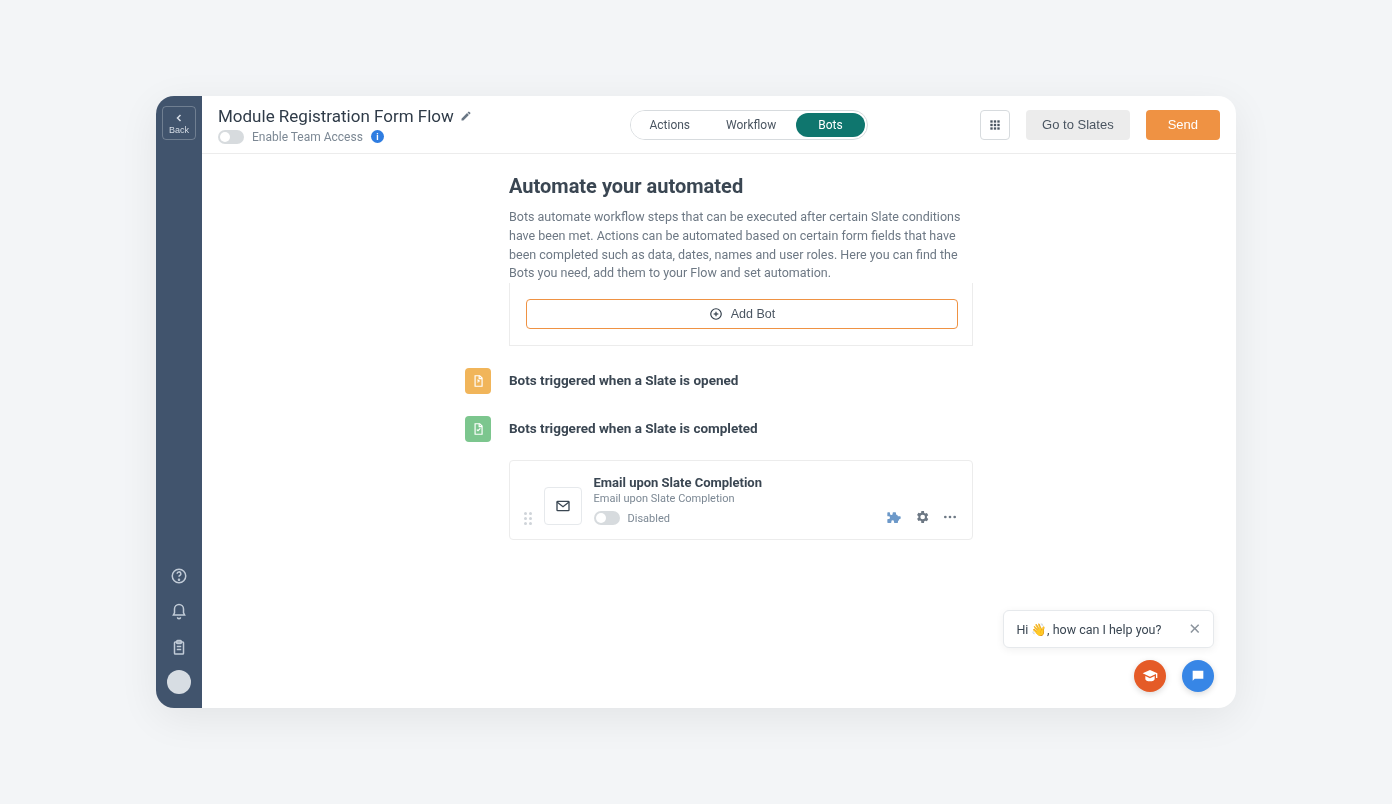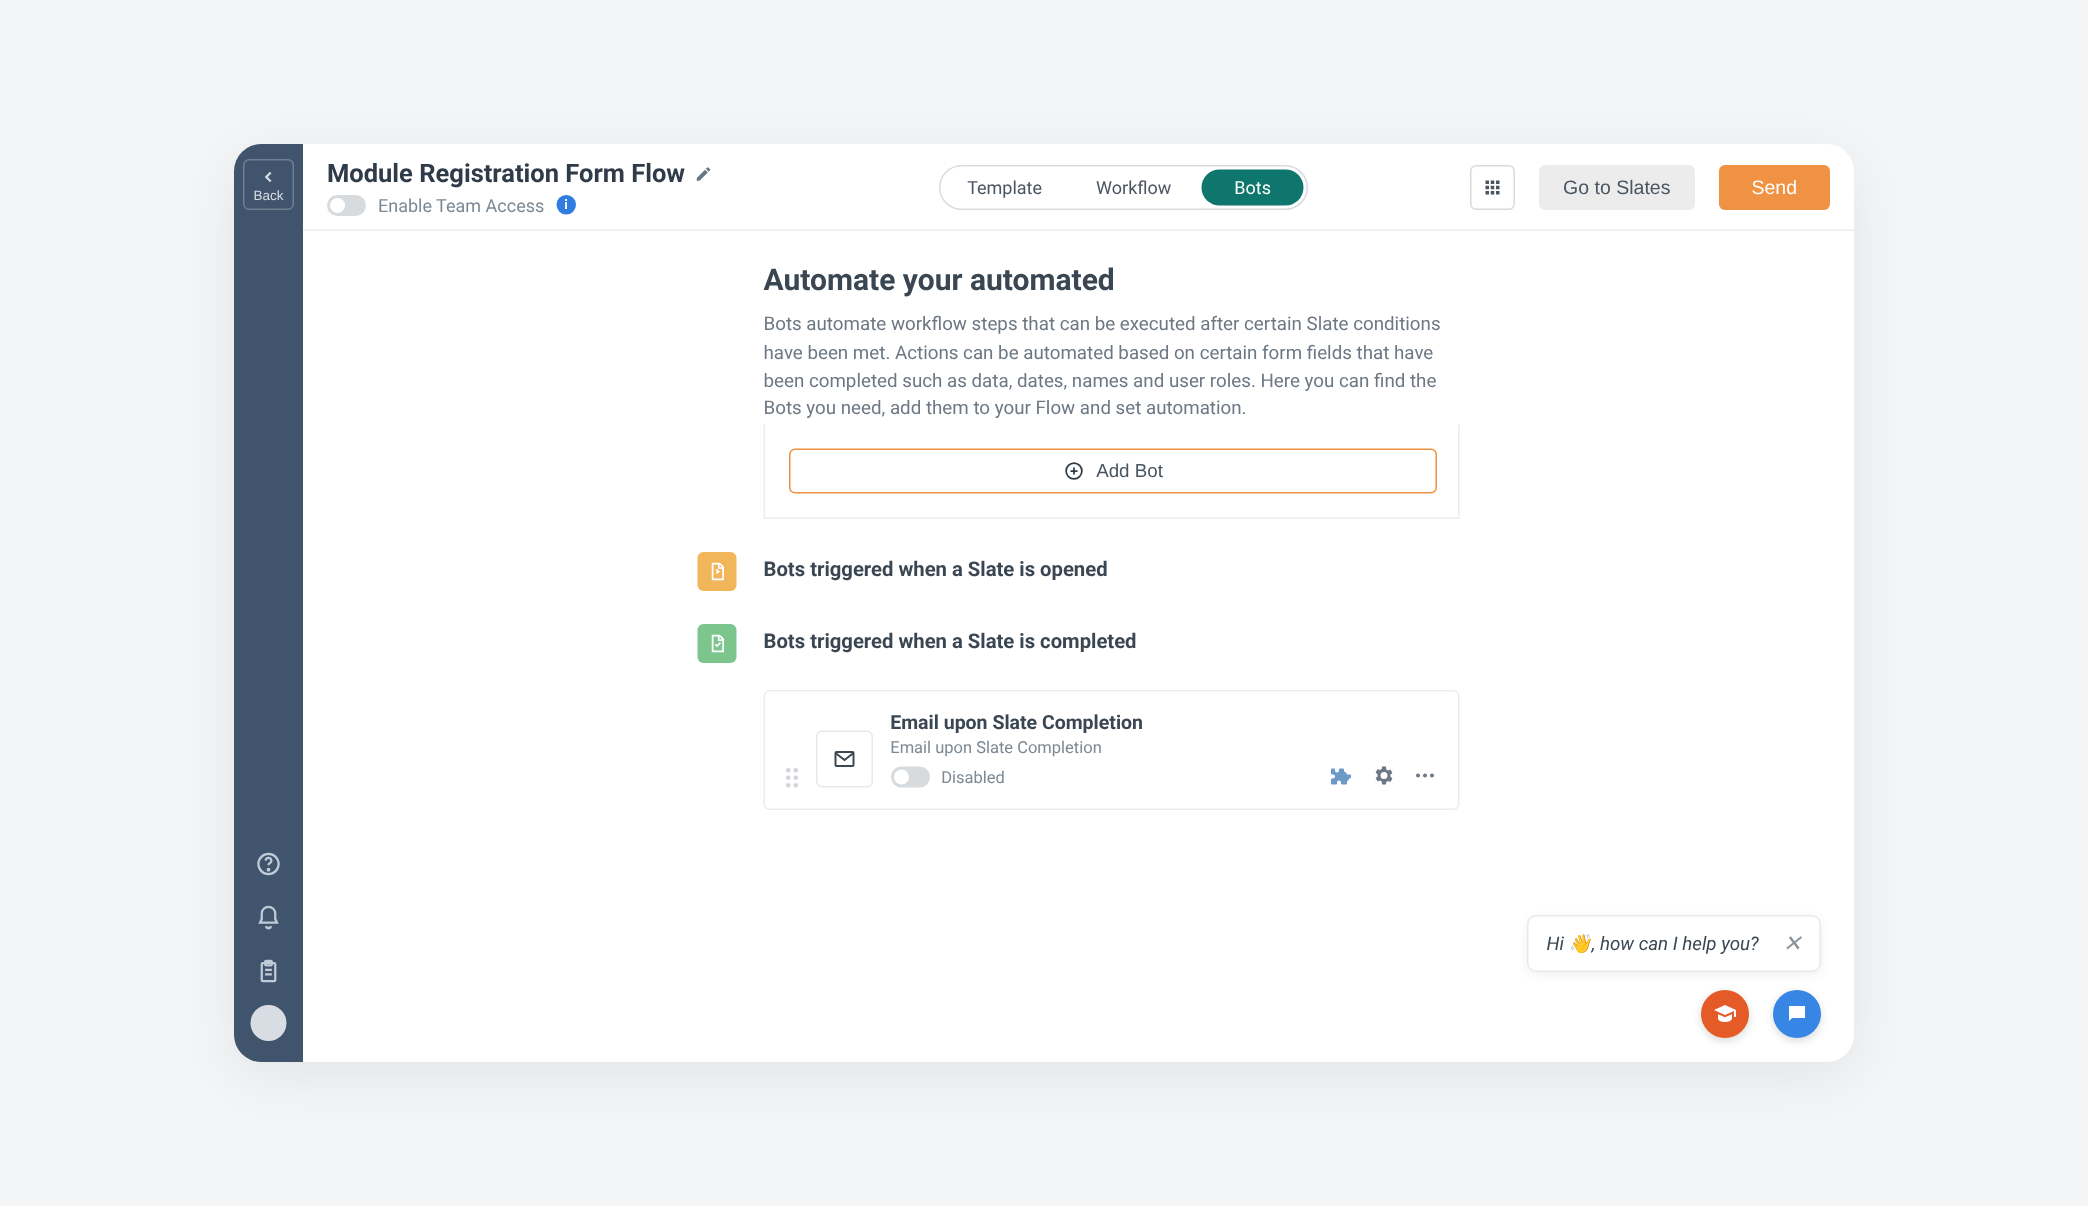--- a/index.html
+++ b/index.html
@@ -75,21 +75,21 @@
   .topbar {
     height: 58px;
     border-bottom: 1px solid #ececec;
     display: flex;
     align-items: center;
     padding: 0 16px;
     gap: 16px;
   }
   .title-wrap { display: flex; flex-direction: column; gap: 4px; min-width: 300px;}
   .title-row { display: flex; align-items: center; gap: 6px; }
-  .page-title { font-size: 17px; font-weight: 700; color: #2f3b48; }
+  .page-title { font-size: 17px; font-weight: 400; color: #2f3b48; }
   .title-row svg { width: 12px; height: 12px; color: #6a7785; }
   .team-row { display: flex; align-items: center; gap: 8px; font-size: 12px; color: #7c8894; }
   .toggle-mini {
     width: 26px; height: 14px; border-radius: 7px; background: #d7dbde; position: relative;
   }
   .toggle-mini::after {
     content:""; width:10px; height:10px; border-radius:50%; background:#fff;
     position:absolute; top:2px; left:2px;
   }
   .info-icon { width:13px; height:13px; border-radius:50%; background:#2f7de1; color:#fff;
@@ -175,21 +175,21 @@
   .bot-toggle::after { content:""; width:10px; height:10px; border-radius:50%; background:#fff; position:absolute; top:2px; left:2px;}
   .bot-status { font-size:11px; color:#7c8894; }
   .bot-actions { display:flex; gap:12px; align-items:center; padding-top:10px; }
   .bot-actions .ico { width:16px; height:16px; color:#6d7884; cursor:pointer; }
   .bot-actions .ico.puzzle { color:#6d99c9; }
   .bot-actions svg { width:16px; height:16px; }
   
   .chat-bubble {
     position:absolute; right:22px; bottom:60px; background:#fff; border:1px solid #e6e9ec;
     border-radius:6px; padding:9px 12px; font-size:12.5px; color:#3a4652;
-    box-shadow:0 2px 8px rgba(0,0,0,0.06); display:flex; align-items:center; gap:10px;font-style:italic;
+    box-shadow:0 2px 8px rgba(0,0,0,0.06); display:flex; align-items:center; gap:21px;
   }
   .chat-bubble .close { cursor:pointer; color:#8c949d; font-size:15px; padding-left:6px;}
   .fab {
     position:absolute; width:32px; height:32px; border-radius:50%; display:flex;
     align-items:center; justify-content:center; color:#fff; cursor:pointer;
     box-shadow:0 2px 6px rgba(0,0,0,0.15);
   }
   .fab.orange { background:#e55b27; right:70px; bottom:16px;}
   .fab.blue { background:#3786e6; right:22px; bottom:16px;}
   .fab svg { width:16px; height:16px; }
@@ -241,21 +241,21 @@
             </svg>
         </div>
         <div class="team-row">
           <div class="toggle-mini"></div>
           <span>Enable Team Access</span>
           <div class="info-icon">i</div>
         </div>
       </div>
       <div class="topbar-spacer"></div>
       <div class="pill-tabs">
-        <div class="pill-tab">Template</div>
+        <div class="pill-tab">Actions</div>
         <div class="pill-tab">Workflow</div>
         <div class="pill-tab active">Bots</div>
       </div>
       <div class="topbar-spacer"></div>
       <div class="icon-btn-square">
         <svg viewBox="0 0 24 24" fill="currentColor">
             <rect x="4" y="4" width="4" height="4"></rect>
             <rect x="10" y="4" width="4" height="4"></rect>
             <rect x="16" y="4" width="4" height="4"></rect>
             <rect x="4" y="10" width="4" height="4"></rect>

